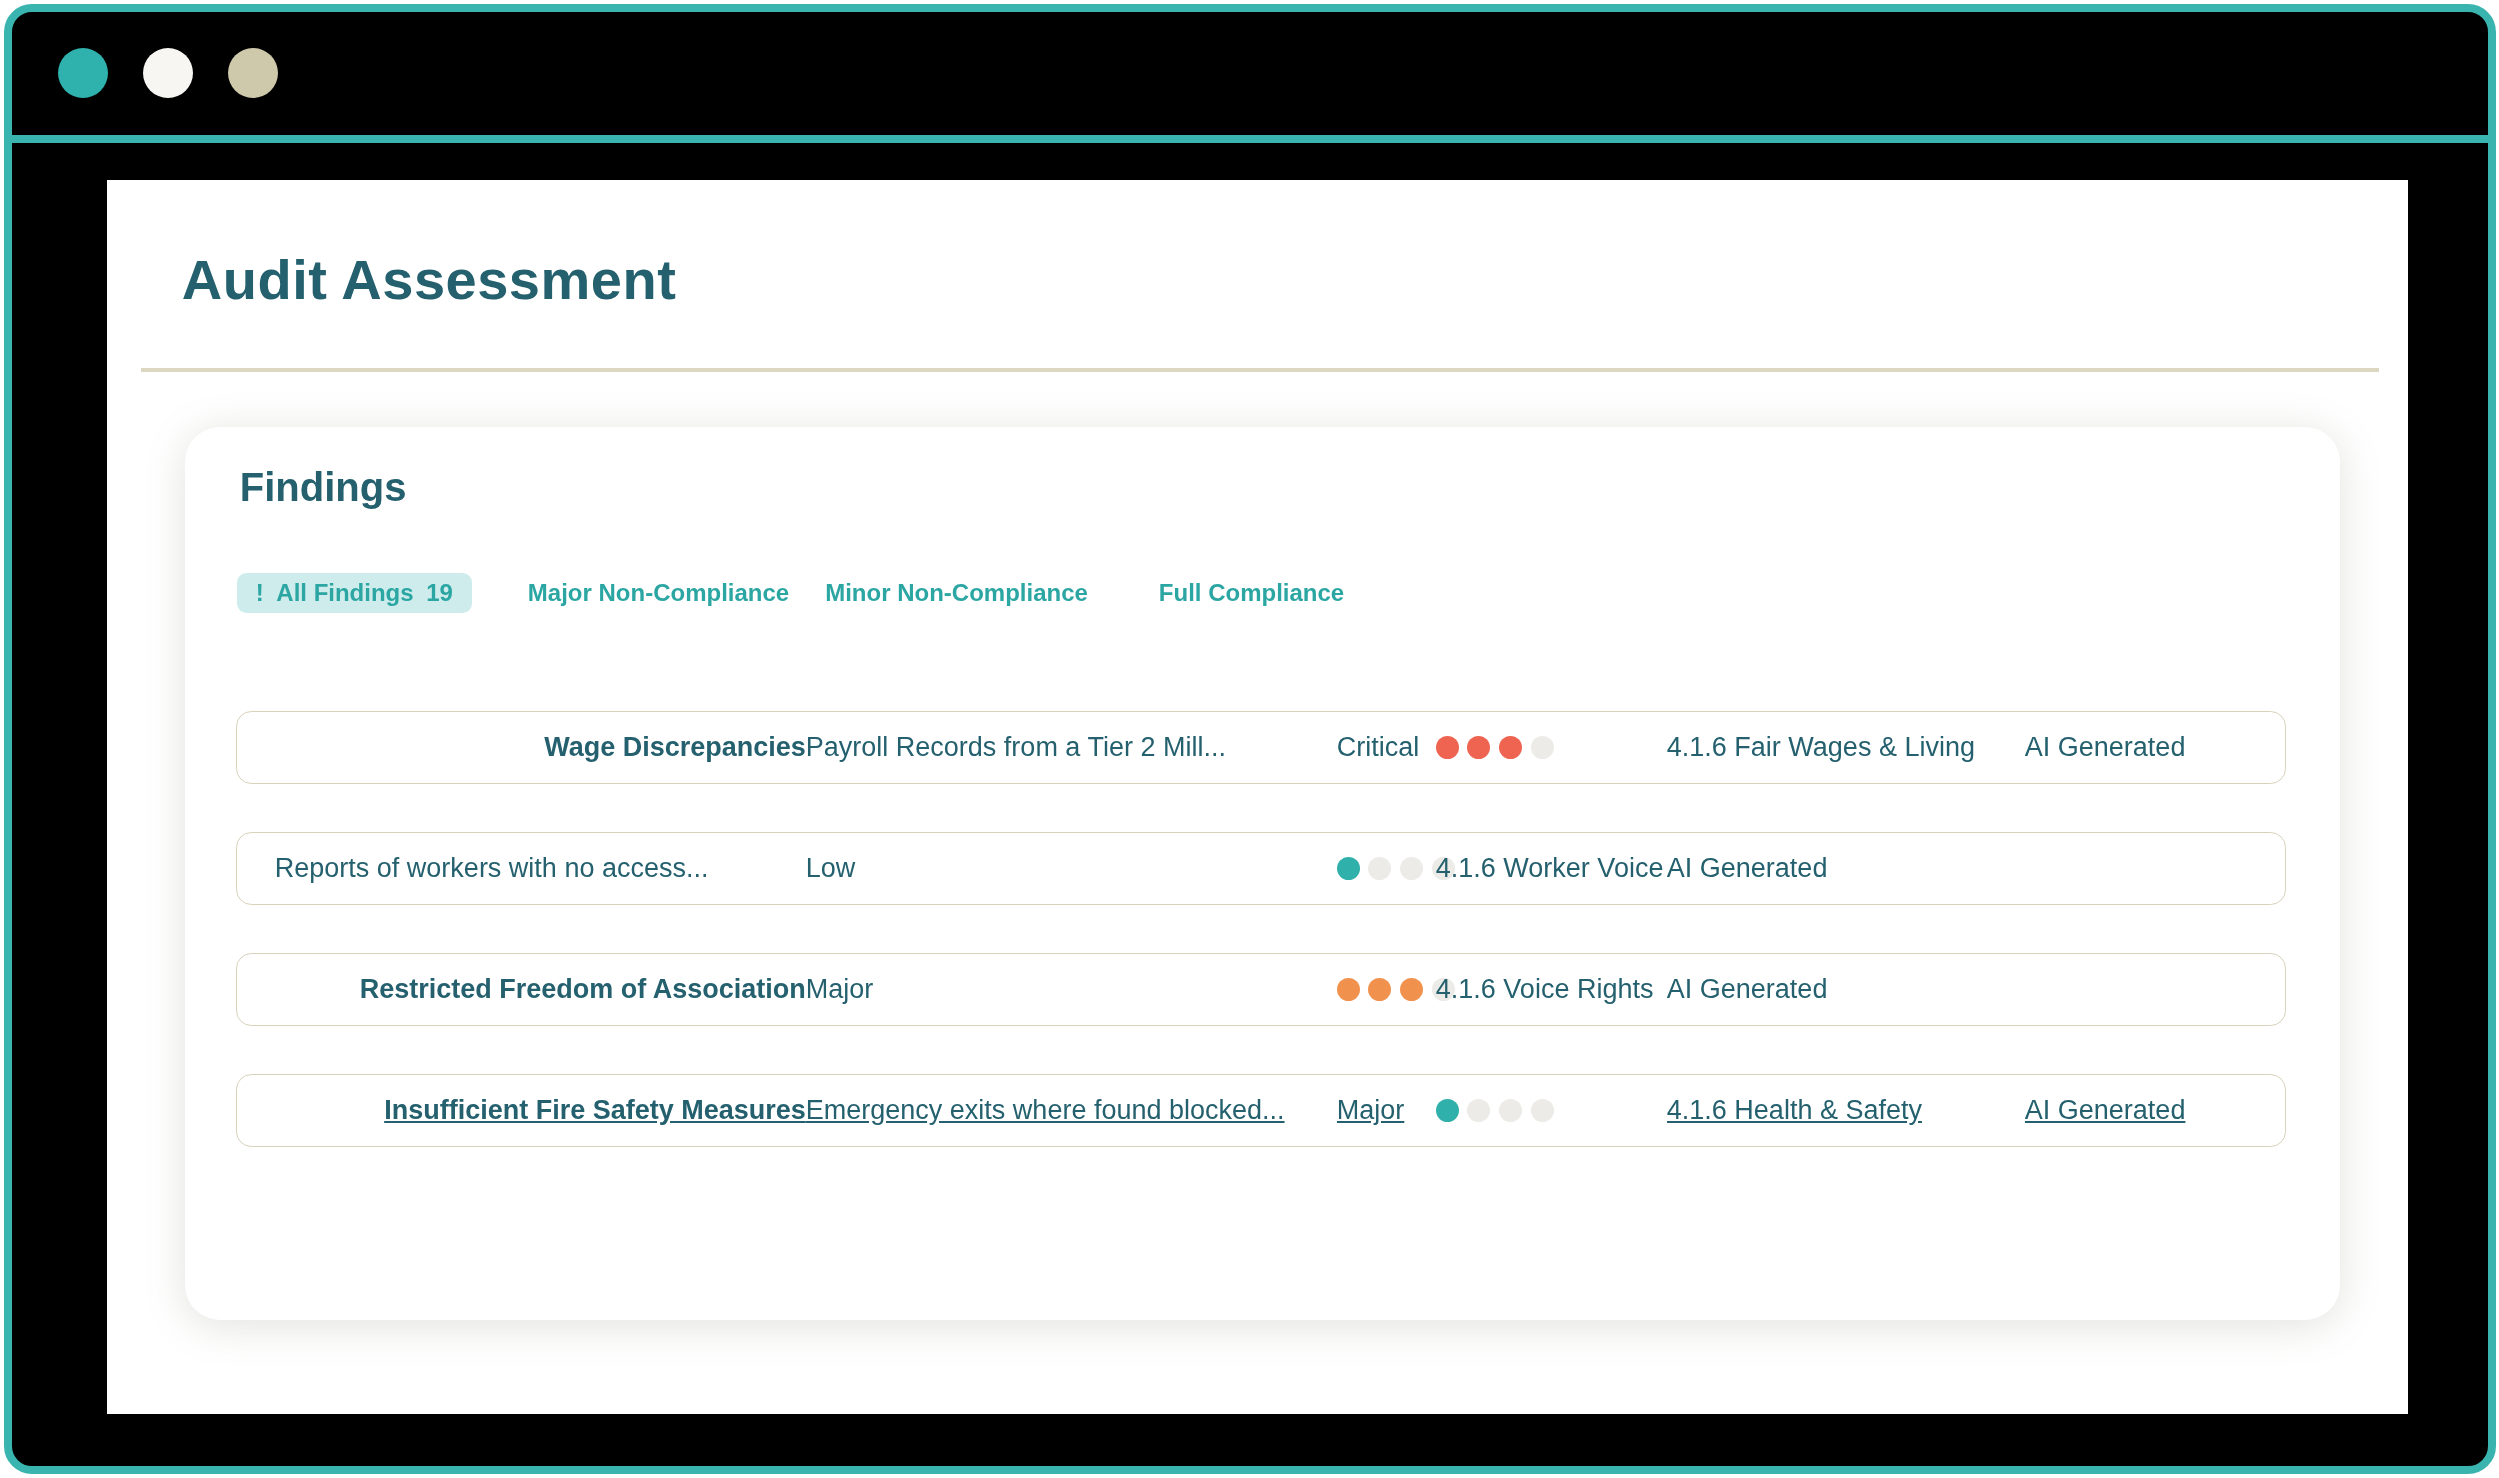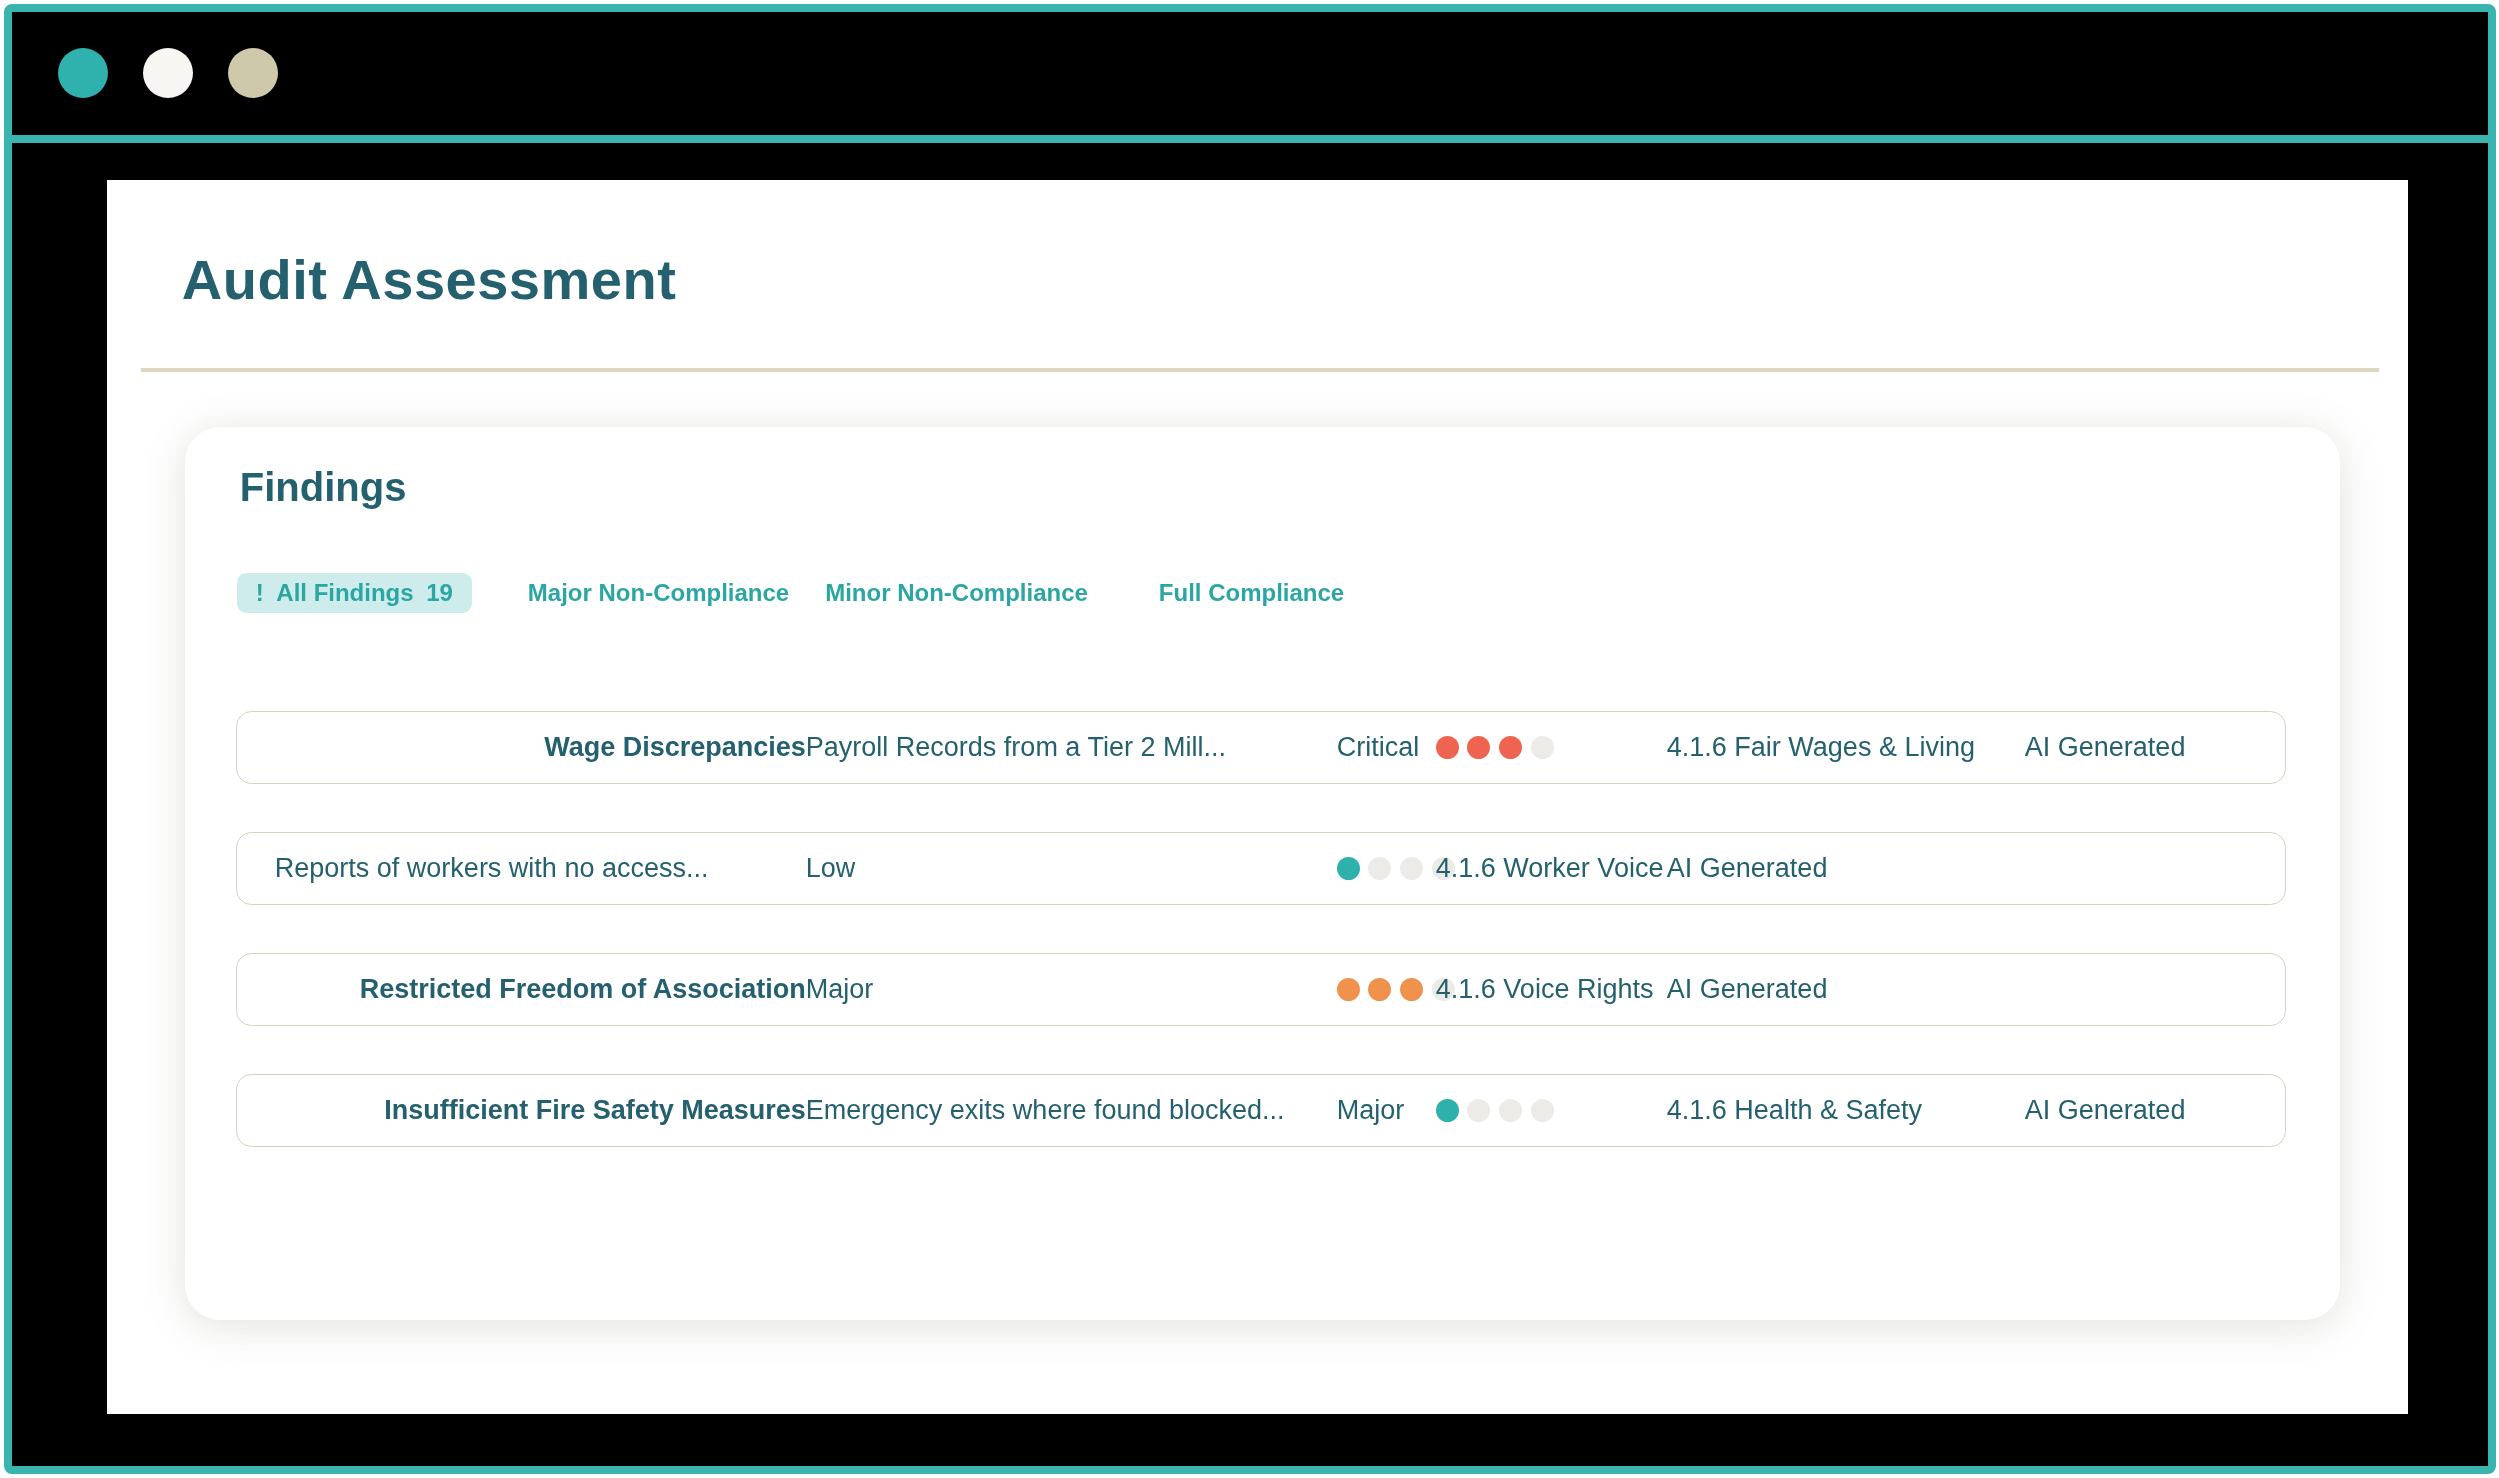--- a/index.html
+++ b/index.html
@@ -14,21 +14,21 @@
   *{box-sizing:border-box;}
   html,body{margin:0;padding:0;}
   body{
     width:2500px;height:1478px;position:relative;background:#ffffff;
     font-family:"Liberation Sans", sans-serif;color:var(--ink);
     overflow:hidden;
   }
   
   .window{
     position:absolute;inset:3.8px;background:#000;
-    border:8.6px solid var(--accent);border-radius:8px;overflow:hidden;
+    border:8.6px solid var(--accent);border-radius:28px;overflow:hidden;
   }
   .titlebar{
     height:131px;border-bottom:8.6px solid var(--accent);
     display:flex;align-items:center;gap:35px;padding-left:46px;
   }
   .wdot{width:50px;height:50px;border-radius:50%;flex:0 0 auto;}
   
   .page{
     position:absolute;left:95px;right:80px;top:168px;bottom:52px;
     background:#ffffff;
@@ -70,21 +70,21 @@
   .filters .tab:nth-child(3){margin-left:36px;}
   .filters .tab:nth-child(4){margin-left:71px;}
   
   .rows{position:absolute;left:51px;top:284px;width:2050px;}
   .frow{
     background:#fff;border:1.9px solid var(--row-border);border-radius:15.4px;
     height:73px;margin-bottom:48px;padding-left:38px;
     display:grid;grid-template-columns:531px 531px 99px 231px 358px 1fr;
     align-items:center;font-size:27px;color:var(--ink);cursor:pointer;
   }
-  .frow:last-child{margin-bottom:16px;}
+  .frow:last-child{margin-bottom:16px;text-decoration:underline;}
   .f-title{font-weight:700;white-space:nowrap;overflow:hidden;text-align:right;}
   .f-desc,.f-sev,.f-cat,.f-tag{font-weight:400;white-space:nowrap;overflow:hidden;}
   .f-dots{display:flex;gap:8.6px;align-items:center;}
   .sev-dot{width:23px;height:23px;border-radius:50%;flex:0 0 auto;}
 </style>
 </head>
 <body>
 
 <div class="window">
   <div class="titlebar">

